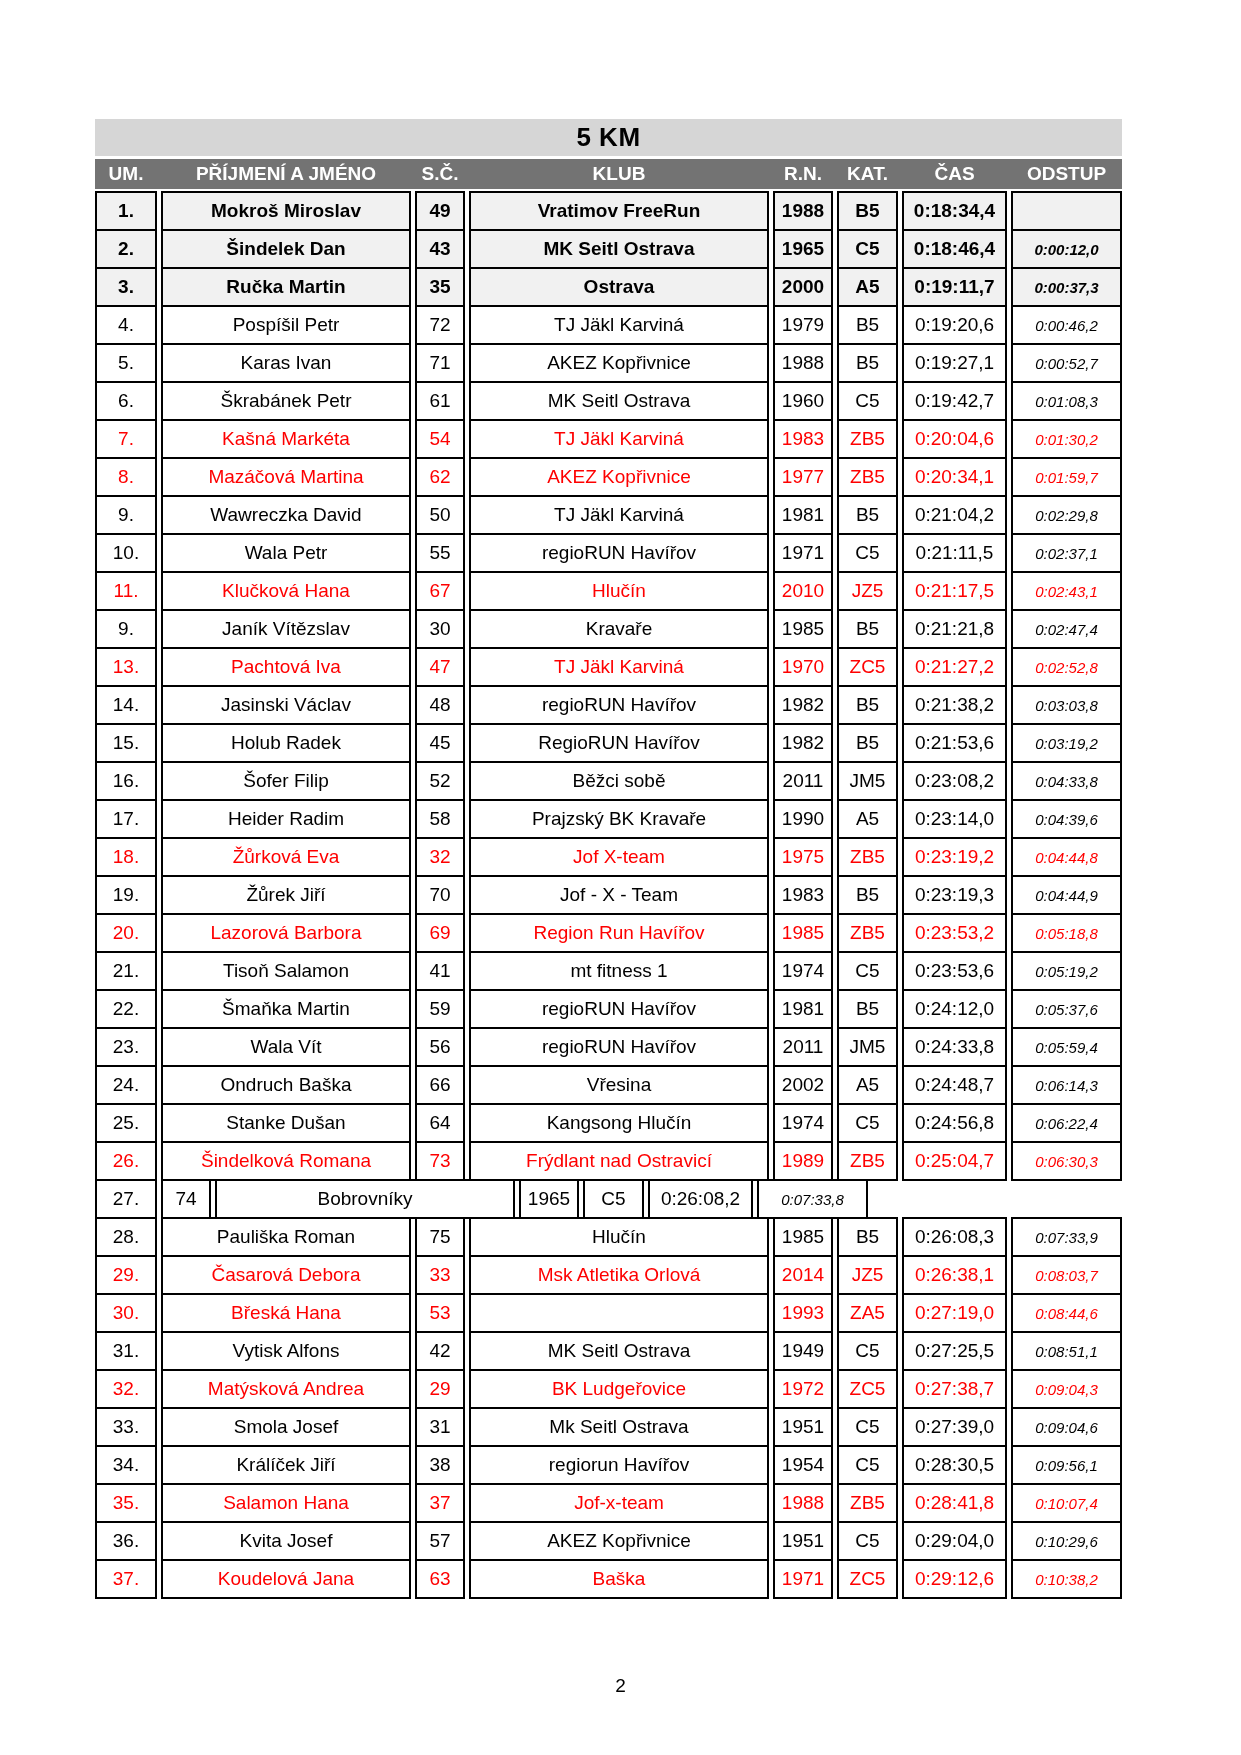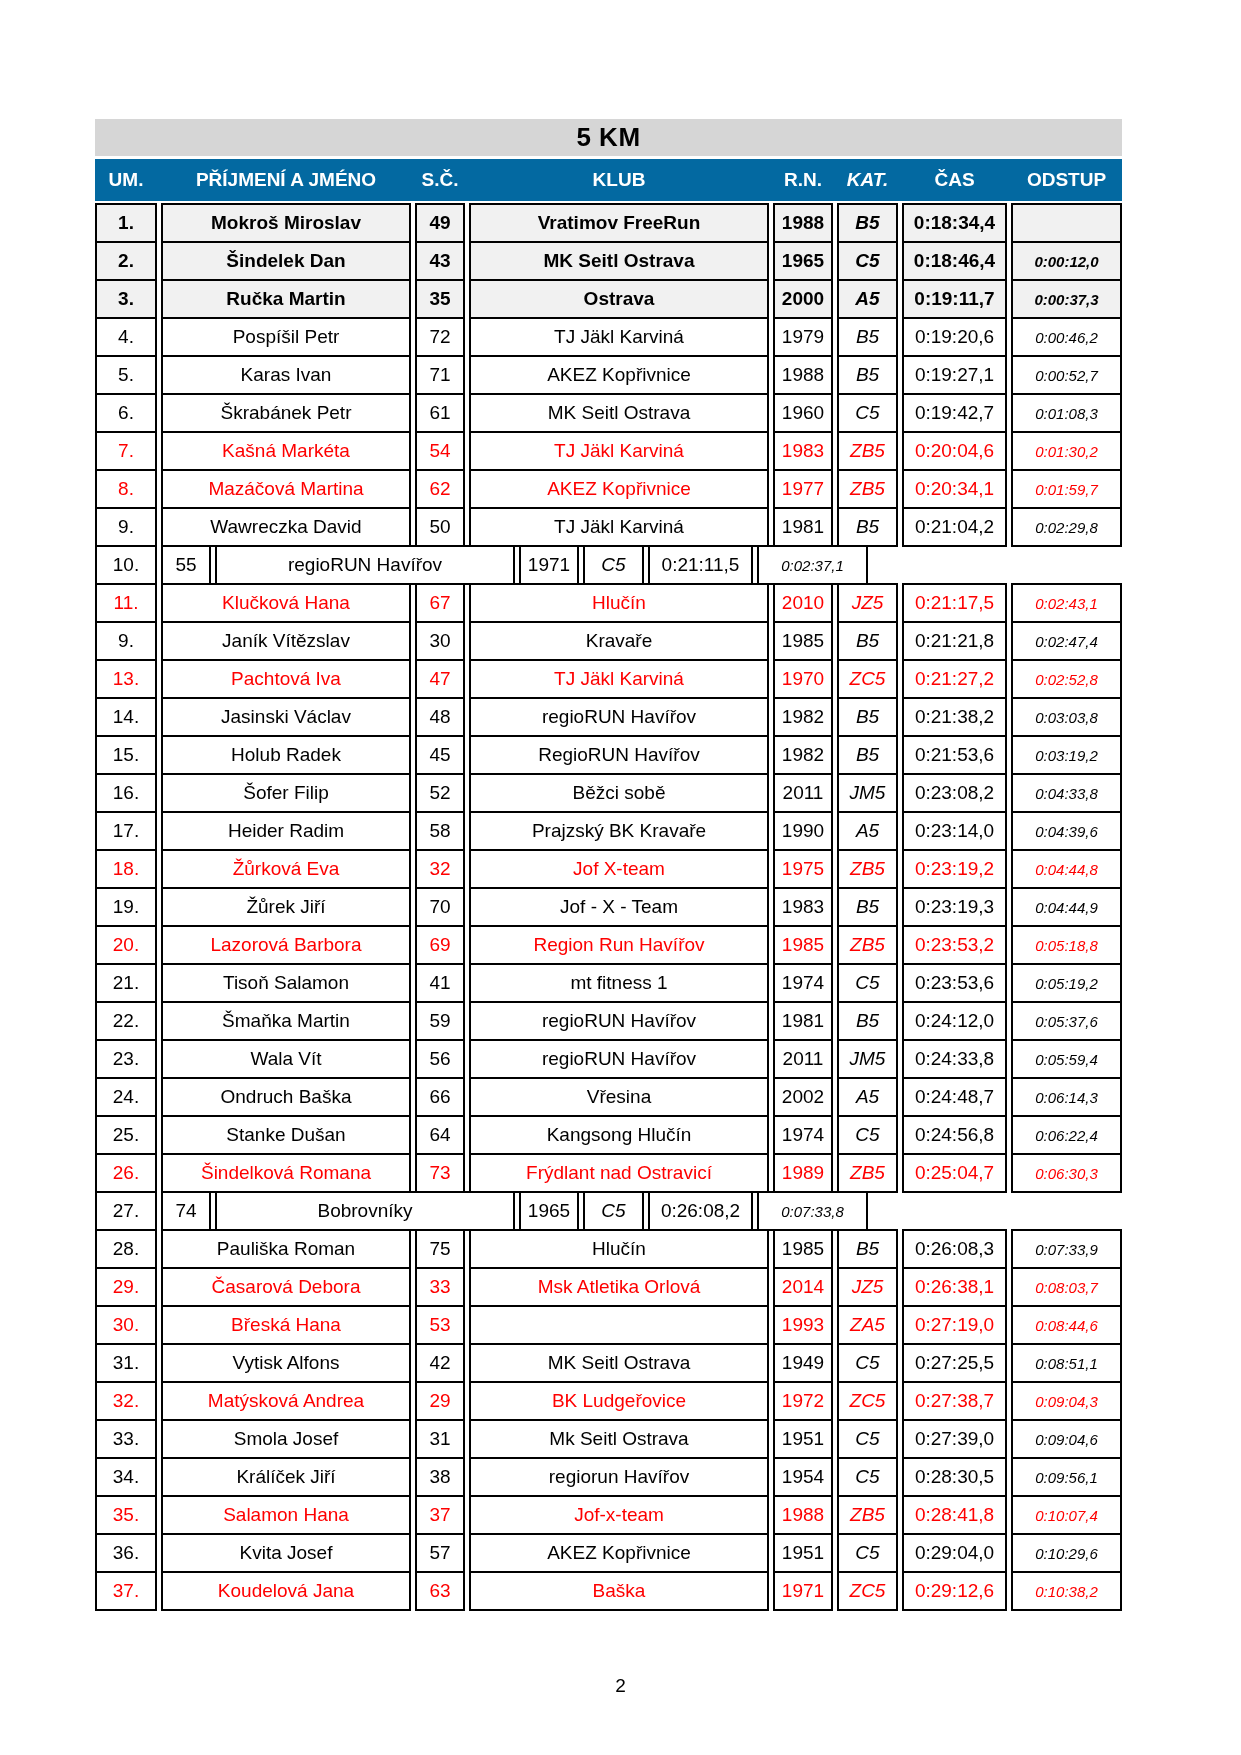--- a/index.html
+++ b/index.html
@@ -13,21 +13,21 @@
   .results {
     position:absolute; left:95px; top:119px; width:1027px;
   }
   .title-bar {
     height:37px; background:#d6d6d6;
     display:flex; align-items:center; justify-content:center;
     font-weight:bold; font-size:26px; color:#000; letter-spacing:0.5px;
   }
   .header-bar {
     margin-top:3px;
-    height:42px; background:#0369a1; color:#ffffff;
+    height:30px; background:#737373; color:#ffffff;
     display:flex; column-gap:4px; align-items:center;
     font-weight:bold; font-size:19px;
   }
   .hcell { display:flex; align-items:center; justify-content:center; box-sizing:border-box; }
   .rows { margin-top:2px; }
   .row { display:flex; column-gap:4px; margin-top:-2px; }
   .row:first-child { margin-top:0; }
   .cell {
     border:2px solid #000; box-sizing:border-box;
     height:40px; background:#ffffff; color:#000;
@@ -35,21 +35,21 @@
     font-size:19px; white-space:nowrap; overflow:hidden;
   }
   .row.podium .cell { background:#f1f1f1; font-weight:bold; }
   .row.female .cell { color:#fe0000; }
   .cell.c7 { font-style:italic; font-size:15px; }
   .c0 { width:62px; }
   .c1 { width:250px; }
   .c2 { width:50px; }
   .c3 { width:300px; }
   .c4 { width:60px; }
-  .c5 { width:61px;font-style:italic; }
+  .c5 { width:61px; }
   .c6 { width:105px; }
   .c7 { width:111px; }
   .page-footer {
     position:absolute; left:0; width:100%; top:1675px;
     text-align:center; font-size:19px; color:#000;
   }
 </style>
 </head>
 <body>
 
@@ -153,20 +153,21 @@
         <div class="cell c1">Wawreczka David</div>
         <div class="cell c2">50</div>
         <div class="cell c3">TJ Jäkl Karviná</div>
         <div class="cell c4">1981</div>
         <div class="cell c5">B5</div>
         <div class="cell c6">0:21:04,2</div>
         <div class="cell c7">0:02:29,8</div>
       </div>
       <div class="row">
         <div class="cell c0">10.</div>
+        <div class="cell c1">Wala Petr</div>
         <div class="cell c2">55</div>
         <div class="cell c3">regioRUN Havířov</div>
         <div class="cell c4">1971</div>
         <div class="cell c5">C5</div>
         <div class="cell c6">0:21:11,5</div>
         <div class="cell c7">0:02:37,1</div>
       </div>
       <div class="row female">
         <div class="cell c0">11.</div>
         <div class="cell c1">Klučková Hana</div>

